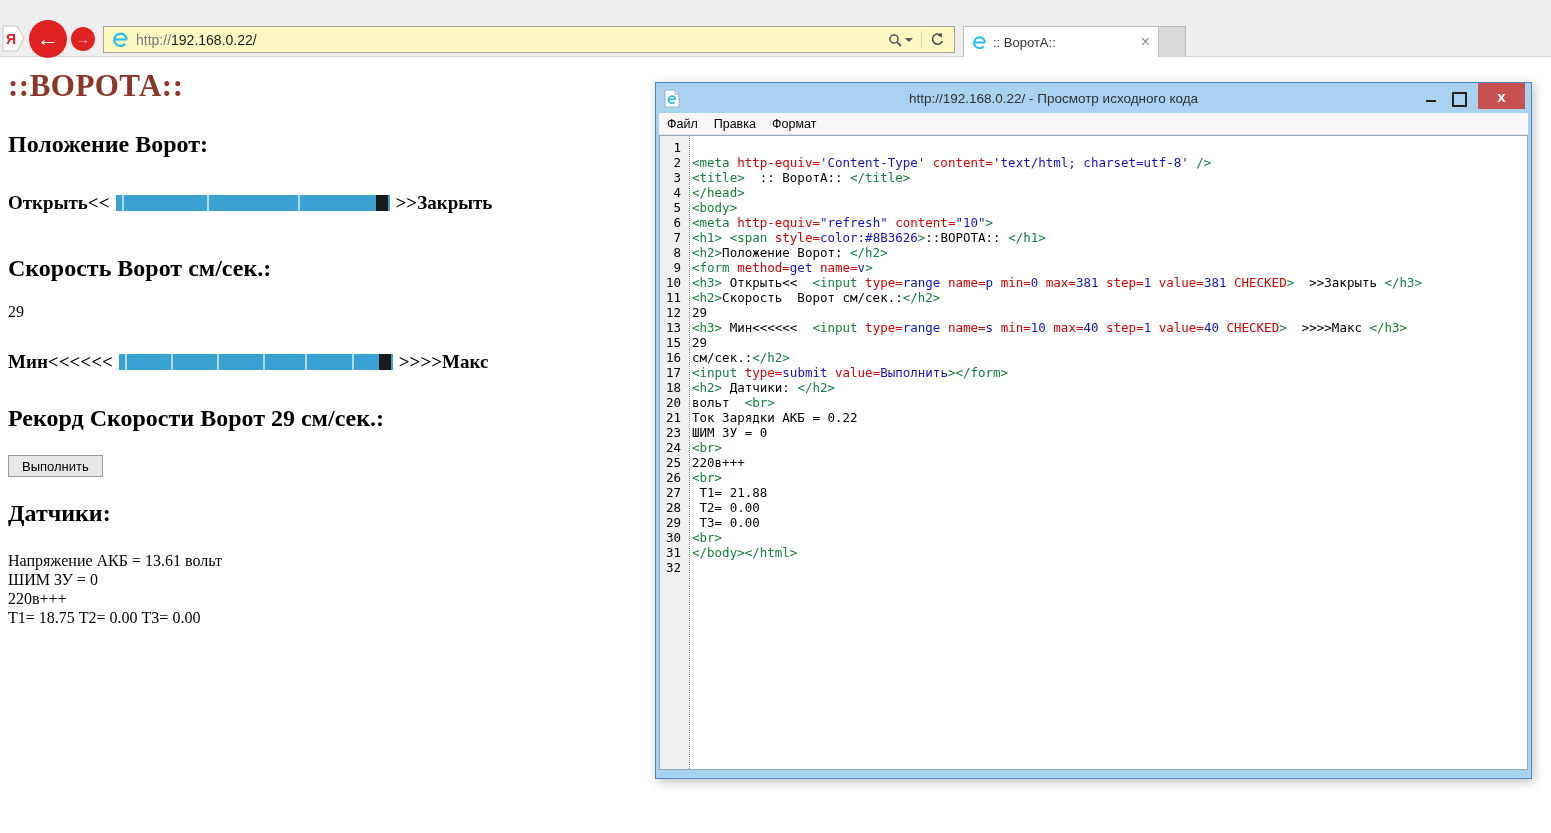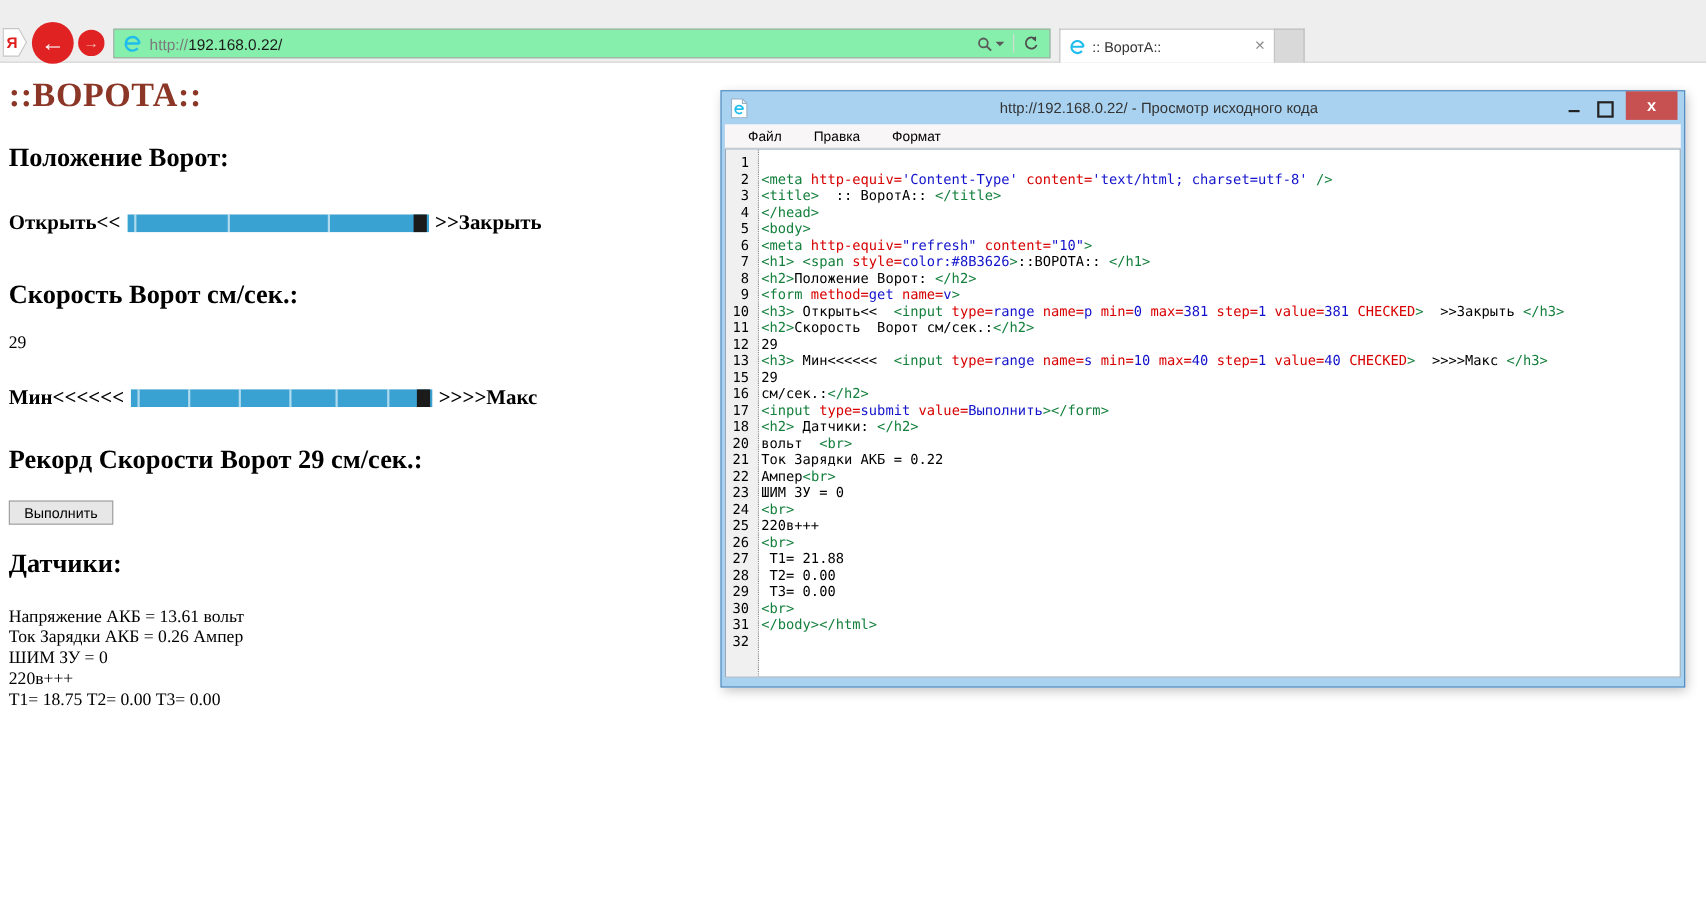--- a/index.html
+++ b/index.html
@@ -14,21 +14,21 @@
               border-radius:50%; background:#e02222; display:flex; align-items:center;
               justify-content:center; cursor:pointer; }
   .nav-fwd  { position:absolute; left:71px; top:27px; width:24px; height:24px;
               border-radius:50%; background:#e02222; display:flex; align-items:center;
               justify-content:center; }
   .arrow { font-weight:bold; color:#fff; }
   .nav-back .arrow { font-size:22px; line-height:1; }
   .nav-fwd  .arrow { font-size:14px; line-height:1; color:#f3bcb6; }
 
   .addr-bar { position:absolute; left:103px; top:26px; width:852px; height:27px;
-              background:#86efac; border:1px solid #a7a7a7; display:flex; align-items:center; }
+              background:#fef9c3; border:1px solid #a7a7a7; display:flex; align-items:center; }
   .addr-bar .ie-ico { margin:0 7px 0 8px; flex:none; }
   .addr-text { font-size:14px; color:#1b1b1b; flex:1; white-space:nowrap; overflow:hidden; }
   .addr-text .scheme { color:#7a7a7a; }
   .addr-tools { display:flex; align-items:center; flex:none; margin-right:4px; }
   .addr-tools .tool { display:flex; align-items:center; padding:0 5px; height:25px; }
   .addr-sep { width:1px; height:17px; background:#d9d9d9; margin:0 3px; }
 
   .tab { position:absolute; left:963px; top:26px; width:196px; height:31px;
          background:#fff; border:1px solid #bcbcbc; border-bottom:none;
          display:flex; align-items:center; }
@@ -58,41 +58,41 @@
                  background:rgba(255,255,255,.6); }
   .range .thumb { position:absolute; top:0; right:2px; width:12px; height:16px;
                   background:#1b1b1b; cursor:pointer; }
   .plain-val { margin-top:21px; font-size:16px; }
   .exec-btn { margin-top:23px; height:22px; padding:0 13px;
               font-family:"Liberation Sans", sans-serif; font-size:13px; color:#000;
               background:#e7e7e7; border:1px solid #9c9c9c; cursor:pointer; }
   .sensors { margin-top:24px; font-size:16px; line-height:19px; }
 
   
-  .src-window { position:absolute; left:655px; top:82px; width:877px; height:543px;
+  .src-window { position:absolute; left:655px; top:82px; width:877px; height:697px;
                 background:#a9d2f1; border:1px solid #4e88bd;
                 box-shadow:2px 3px 10px rgba(0,0,0,.25);
                 display:flex; flex-direction:column; }
   .src-titlebar { height:30px; position:relative; display:flex; align-items:center; flex:none; }
   .src-titlebar .page-ico { margin-left:8px; }
   .src-title { position:absolute; left:60px; right:140px; text-align:center;
                font-size:13.5px; color:#333; white-space:nowrap; }
   .win-min { position:absolute; right:92px; top:8px; width:16px; height:14px; cursor:pointer; }
   .win-min::after { content:""; display:block; width:10px; border-bottom:2px solid #222;
                     margin:9px auto 0; }
   .win-max { position:absolute; right:64px; top:8px; width:16px; height:14px; cursor:pointer; }
   .win-max::after { content:""; display:block; width:11px; height:11px;
                     border:2px solid #222; margin:1px auto 0; }
   .win-close { position:absolute; right:6px; top:0; width:47px; height:26px;
                background:#c75050; display:flex; align-items:center; justify-content:center;
                color:#fff; font-size:15px; font-weight:bold; cursor:pointer; }
   .src-menubar { flex:none; height:22px; margin:0 3px; background:#f8f6f7;
                  border-bottom:1px solid #e2e2e2; display:flex; align-items:center;
                  font-size:12.5px; color:#000; }
-  .menu-item { padding:0 8px; height:100%; display:flex; align-items:center; cursor:pointer;margin-left:13px; }
+  .menu-item { padding:0 8px; height:100%; display:flex; align-items:center; cursor:pointer; }
   .src-content { flex:1; margin:0 3px 8px; background:#fff; border:1px solid #98a8b8;
                  position:relative; overflow:hidden;
                  font-family:"DejaVu Sans Mono", monospace; font-size:12.5px; }
   .gutter-bg { position:absolute; left:0; top:0; bottom:0; width:30px; background:#f0f0f0;
                border-right:1px dotted #8a8a8a; }
   .code-lines { position:relative; padding-top:4px; }
   .code-row { display:flex; line-height:15px; height:15px; }
   .code-row .ln { flex:none; width:26px; text-align:right; padding-right:5px; color:#000; }
   .code-row .cd { white-space:pre; padding-left:6px; }
   .cd .tg { color:#15803d; }
@@ -200,21 +200,20 @@
   </div>
 
   <h2 class="h2-record">Рекорд Скорости Ворот 29 см/сек.:</h2>
 
   <button class="exec-btn">Выполнить</button>
 
   <h2 class="h2-sensors">Датчики:</h2>
 
   <div class="sensors">
     <div>Напряжение АКБ = 13.61 вольт</div>
-    <div>Ток Зарядки АКБ = 0.26 Ампер</div>
     <div>ШИМ ЗУ = 0</div>
     <div>220в+++</div>
     <div>Т1= 18.75 Т2= 0.00 Т3= 0.00</div>
   </div>
 </div>
 
 <div class="src-window">
   <div class="src-titlebar">
     <span class="page-ico">
       <svg width="16" height="19" viewBox="0 0 16 19">
@@ -309,24 +308,20 @@
         </div>
         <div class="code-row">
           <span class="ln">20</span>
           <span class="cd"><span class="tx">вольт  </span><span class="tg">&lt;br&gt;</span></span>
         </div>
         <div class="code-row">
           <span class="ln">21</span>
           <span class="cd"><span class="tx">Ток Зарядки АКБ = 0.22</span></span>
         </div>
         <div class="code-row">
-          <span class="ln">22</span>
-          <span class="cd"><span class="tx">Ампер</span><span class="tg">&lt;br&gt;</span></span>
-        </div>
-        <div class="code-row">
           <span class="ln">23</span>
           <span class="cd"><span class="tx">ШИМ ЗУ = 0</span></span>
         </div>
         <div class="code-row">
           <span class="ln">24</span>
           <span class="cd"><span class="tg">&lt;br&gt;</span></span>
         </div>
         <div class="code-row">
           <span class="ln">25</span>
           <span class="cd"><span class="tx">220в+++</span></span>

